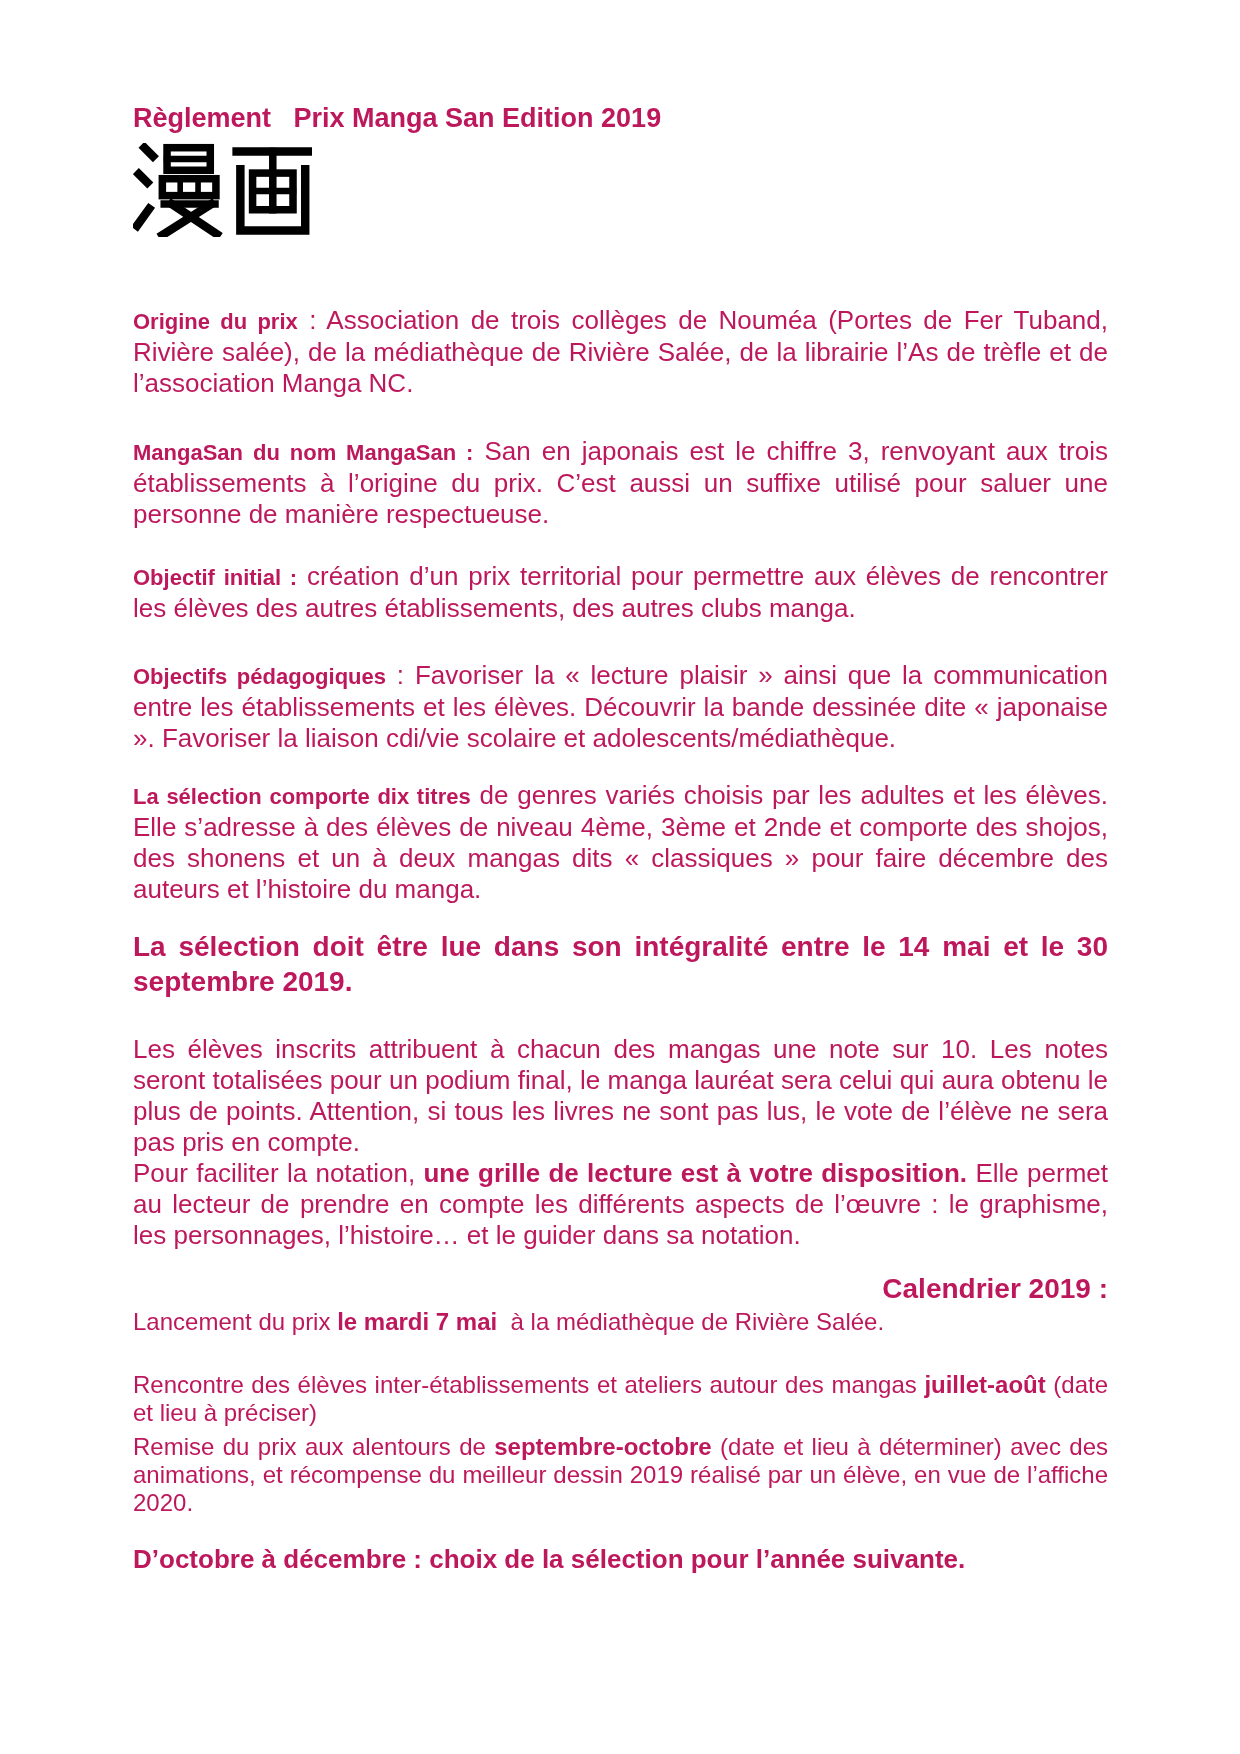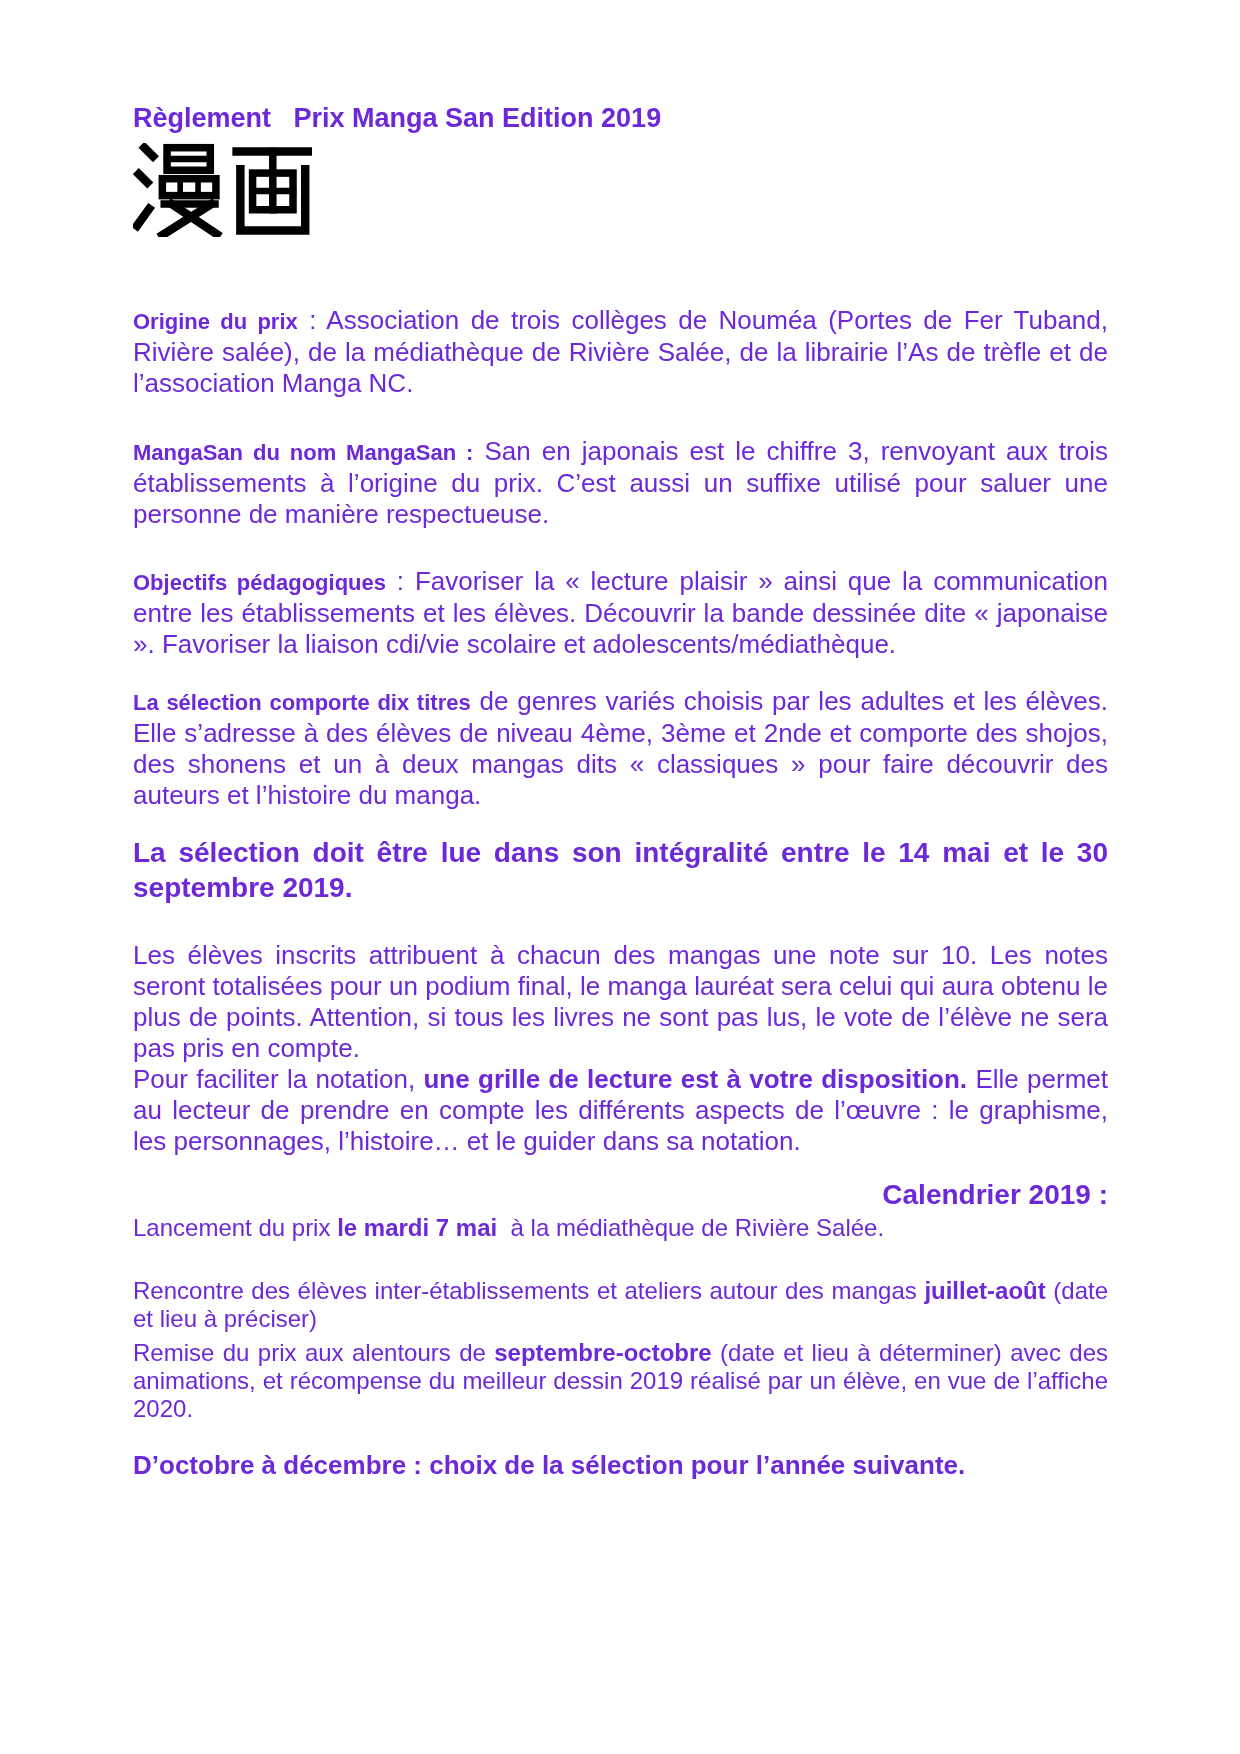--- a/index.html
+++ b/index.html
@@ -1,19 +1,19 @@
 <!DOCTYPE html>
 <html><head>
 <meta charset="utf-8">
 <style>
   html,body{margin:0;padding:0;background:#ffffff;}
   .page{
     position:relative;
     width:1240px;height:1754px;
-    background:#ffffff;color:#6d28d9;
+    background:#ffffff;color:#be185d;
     font-family:"Liberation Sans","DejaVu Sans",sans-serif;
     overflow:hidden;
   }
   .content{position:absolute;left:133px;top:0;width:975px;}
   .title{
     margin:100px 0 0 0;
     font-size:27px;font-weight:bold;line-height:36px;
     white-space:pre-wrap;
   }
   .kanji-wrap{margin-top:7px;height:94px;}
@@ -66,24 +66,25 @@
           <rect x="127" y="32" width="43" height="39" stroke-width="8"></rect>
           <path d="M127 51 H170" stroke-width="7"></path>
         </g>
       </svg>
     </div>
 
     <p class="para p-origine"><b class="lead">Origine du prix</b><span> : Association de trois collèges de Nouméa (Portes de Fer Tuband, Rivière salée), de la médiathèque de Rivière Salée, de la librairie l’As de trèfle et de l’association Manga NC.</span></p>
 
     <p class="para p-nom"><b class="lead">MangaSan du nom MangaSan :</b><span> San en japonais est le chiffre 3, renvoyant aux trois établissements à l’origine du prix. C’est aussi un suffixe utilisé pour saluer une personne de manière respectueuse.</span></p>
 
+    <p class="para p-objectif"><b class="lead">Objectif initial :</b><span> création d’un prix territorial pour permettre aux élèves de rencontrer les élèves des autres établissements, des autres clubs manga.</span></p>
 
     <p class="para p-pedago"><b class="lead">Objectifs pédagogiques</b><span> : Favoriser la « lecture plaisir » ainsi que la communication entre les établissements et les élèves. Découvrir la bande dessinée dite « japonaise ». Favoriser la liaison cdi/vie scolaire et adolescents/médiathèque.</span></p>
 
-    <p class="para p-selection"><b class="lead">La sélection comporte dix titres</b><span> de genres variés choisis par les adultes et les élèves. Elle s’adresse à des élèves de niveau 4ème, 3ème et 2nde et comporte des shojos, des shonens et un à deux mangas dits « classiques » pour faire découvrir des auteurs et l’histoire du manga.</span></p>
+    <p class="para p-selection"><b class="lead">La sélection comporte dix titres</b><span> de genres variés choisis par les adultes et les élèves. Elle s’adresse à des élèves de niveau 4ème, 3ème et 2nde et comporte des shojos, des shonens et un à deux mangas dits « classiques » pour faire décembre des auteurs et l’histoire du manga.</span></p>
 
     <p class="h-lue">La sélection doit être lue dans son intégralité entre le 14 mai et le 30 septembre 2019.</p>
 
     <p class="para p-notes">Les élèves inscrits attribuent à chacun des mangas une note sur 10. Les notes seront totalisées pour un podium final, le manga lauréat sera celui qui aura obtenu le plus de points. Attention, si tous les livres ne sont pas lus, le vote de l’élève ne sera pas pris en compte.</p>
 
     <p class="para p-grille"><span>Pour faciliter la notation, </span><b class="inline-bold">une grille de lecture est à votre disposition.</b><span>  Elle permet au lecteur de prendre en compte les différents aspects de l’œuvre : le graphisme, les personnages, l’histoire… et le guider dans sa notation.</span></p>
 
     <p class="h-cal">Calendrier 2019 :</p>
 
     <p class="cal-line p-lancement"><span>Lancement du prix </span><b class="inline-bold">le mardi 7 mai</b><span>  à la médiathèque de Rivière Salée.</span></p>

